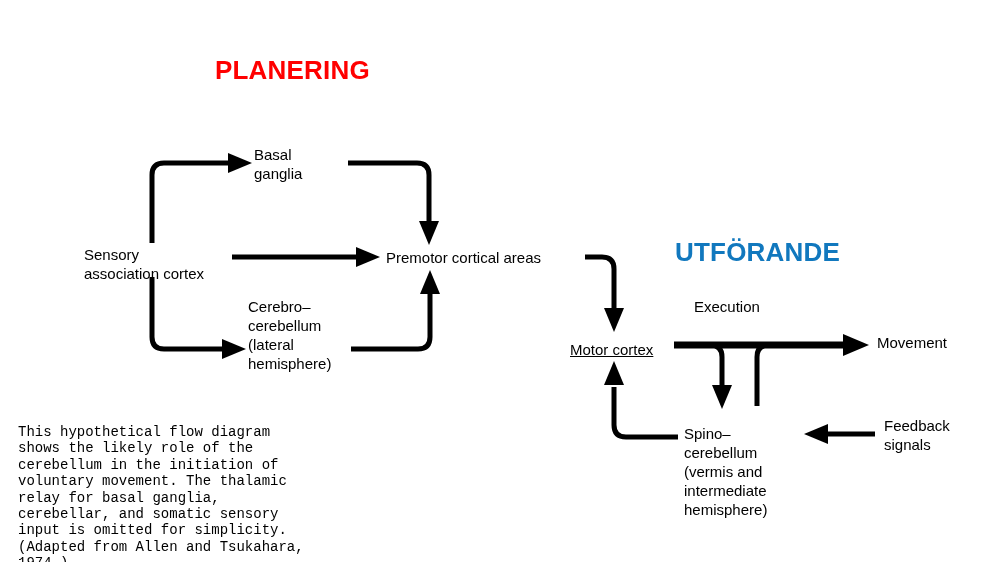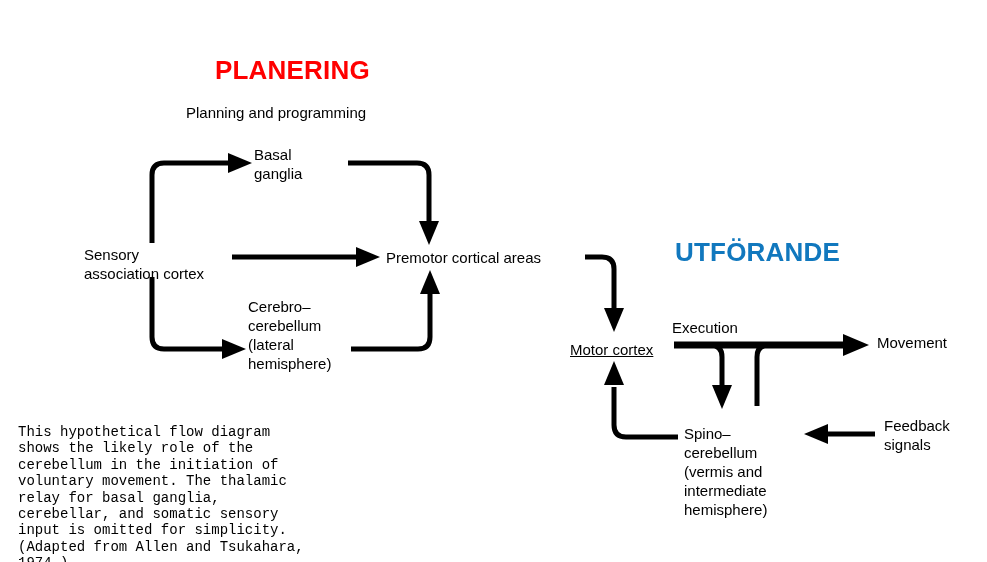--- a/index.html
+++ b/index.html
@@ -30,21 +30,21 @@
   #heading-planning { left: 215px; top: 55px; color: #ff0000; }
   #heading-execution { left: 675px; top: 237px; color: #1178be; text-align: center; }
 
   
   .sub-caption {
     font-family: "Liberation Sans", sans-serif;
     font-size: 15px;
     white-space: nowrap;
   }
   #subcap-planning { left: 186px; top: 104px; }
-  #subcap-execution { left: 672px; top: 298px; margin-top: 21px; }
+  #subcap-execution { left: 694px; top: 298px; }
 
   
   .node-label {
     font-family: "Liberation Sans", sans-serif;
     font-size: 15px;
     line-height: 19px;
     white-space: pre-line;
   }
 
   #node-sensory      { left: 84px;  top: 245px; }
@@ -155,21 +155,20 @@
     <g>
       <path class="flow-line" d="M875,434 L826,434"></path>
       <polygon class="flow-head" points="828,424 804,434 828,444"></polygon>
     </g>
   </svg>
 
   <div class="abs section-heading" id="heading-planning">PLANERING</div>
 
   <div class="abs section-heading" id="heading-execution">UTFÖRANDE</div>
 
-  <div class="abs sub-caption" id="subcap-planning">Planning and programming</div>
 
   <div class="abs sub-caption" id="subcap-execution">Execution</div>
 
   <div class="abs node-label" id="node-sensory">Sensory
 association cortex</div>
 
   <div class="abs node-label" id="node-basal">Basal
 ganglia</div>
 
   <div class="abs node-label" id="node-cerebro">Cerebro–

